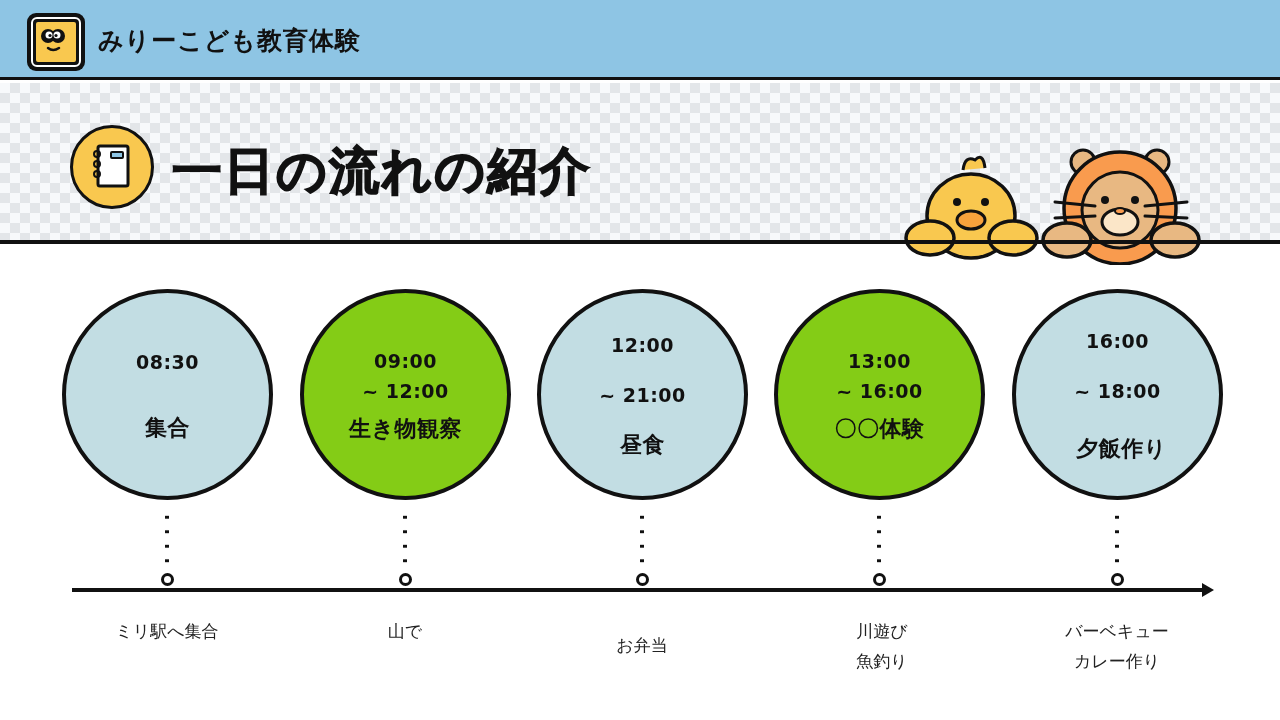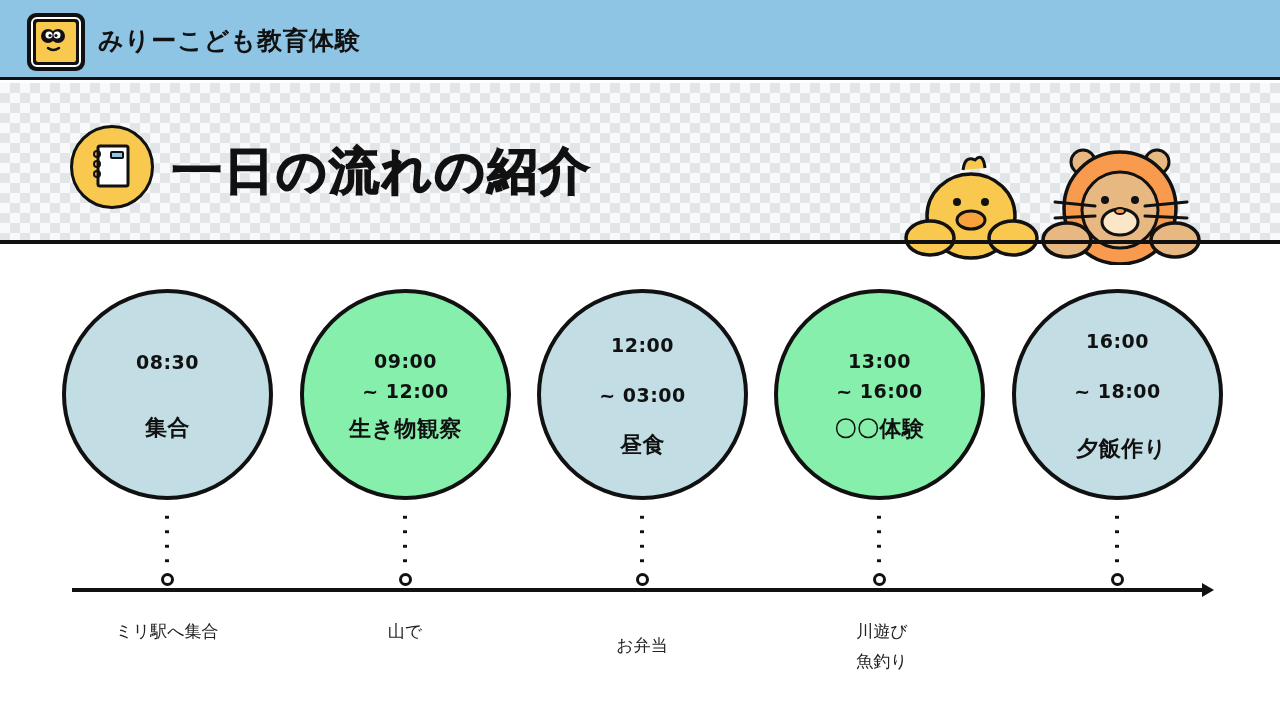--- a/index.html
+++ b/index.html
@@ -43,21 +43,21 @@
   }
 
   .mascots { position: absolute; left: 895px; top: 140px; width: 320px; height: 125px; }
 
   .step-circle {
     position: absolute; width: 211px; height: 211px; border-radius: 50%;
     border: 4px solid #111; top: 289px;
     display: flex; flex-direction: column; align-items: center; justify-content: center; text-align: center;
   }
   .step-circle.blue { background: #c2dde3; gap: 20px; }
-  .step-circle.yellow { background: #86efac; }
+  .step-circle.yellow { background: #84cc16; }
   .time { font-size: 19px; font-weight: bold; line-height: 30px; letter-spacing: 0.5px; }
   .activity { font-size: 22px; font-weight: bold; margin-top: 16px; letter-spacing: 0.5px; }
 
   .dots {
     position: absolute; width: 4px; top: 510px; height: 60px;
     background-image: radial-gradient(circle, #111 1.8px, transparent 2px);
     background-size: 4px 14.5px; background-repeat: repeat-y;
   }
   .node {
     position: absolute; width: 13px; height: 13px; border-radius: 50%;
@@ -148,21 +148,21 @@
   <div class="time">08:30</div>
   <div class="activity">集合</div>
 </div>
 <div class="step-circle yellow" style="left:300px">
   <div class="time">09:00</div>
   <div class="time">~ 12:00</div>
   <div class="activity" style="margin-top:8px">生き物観察</div>
 </div>
 <div class="step-circle blue" style="left:537px">
   <div class="time">12:00</div>
-  <div class="time">~ 03:00</div>
+  <div class="time">~ 21:00</div>
   <div class="activity" style="margin-top:0">昼食</div>
 </div>
 <div class="step-circle yellow" style="left:774px">
   <div class="time">13:00</div>
   <div class="time">~ 16:00</div>
   <div class="activity" style="margin-top:8px">〇〇体験</div>
 </div>
 <div class="step-circle blue" style="left:1012px">
   <div class="time">16:00</div>
   <div class="time">~ 18:00</div>
@@ -191,13 +191,15 @@
   <div>山で</div>
 </div>
 <div class="caption single" style="left:542px">
   <div>お弁当</div>
 </div>
 <div class="caption" style="left:782px">
   <div>川遊び</div>
   <div>魚釣り</div>
 </div>
 <div class="caption" style="left:1017px">
+  <div>バーベキュー</div>
+  <div>カレー作り</div>
 </div>
 
 </body></html>

